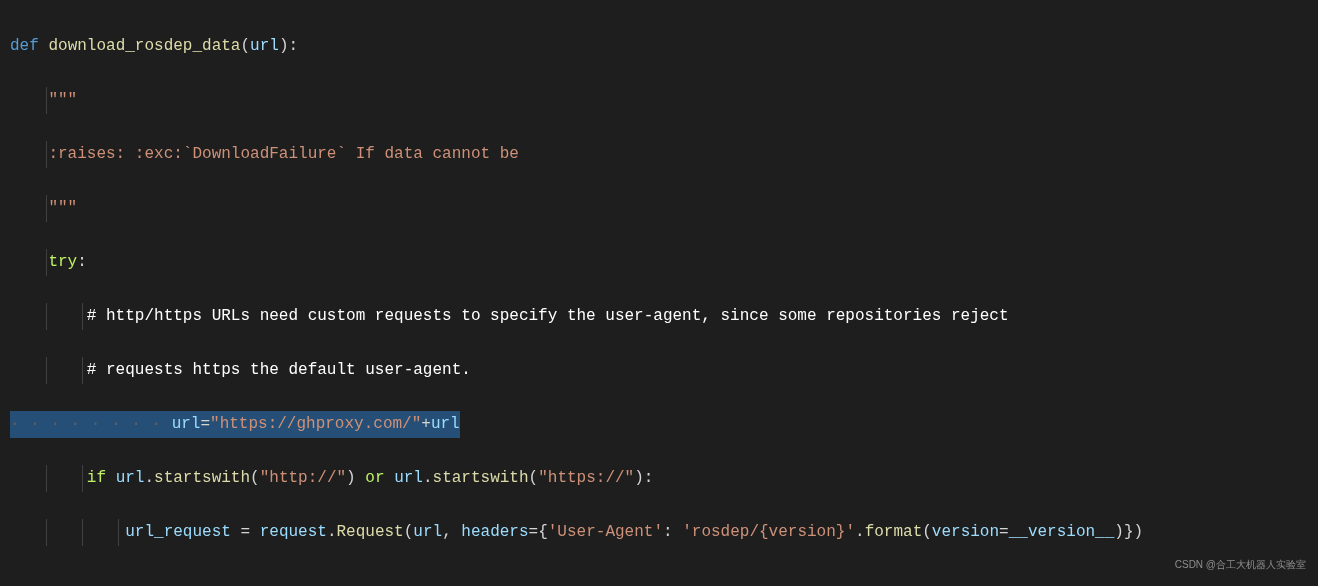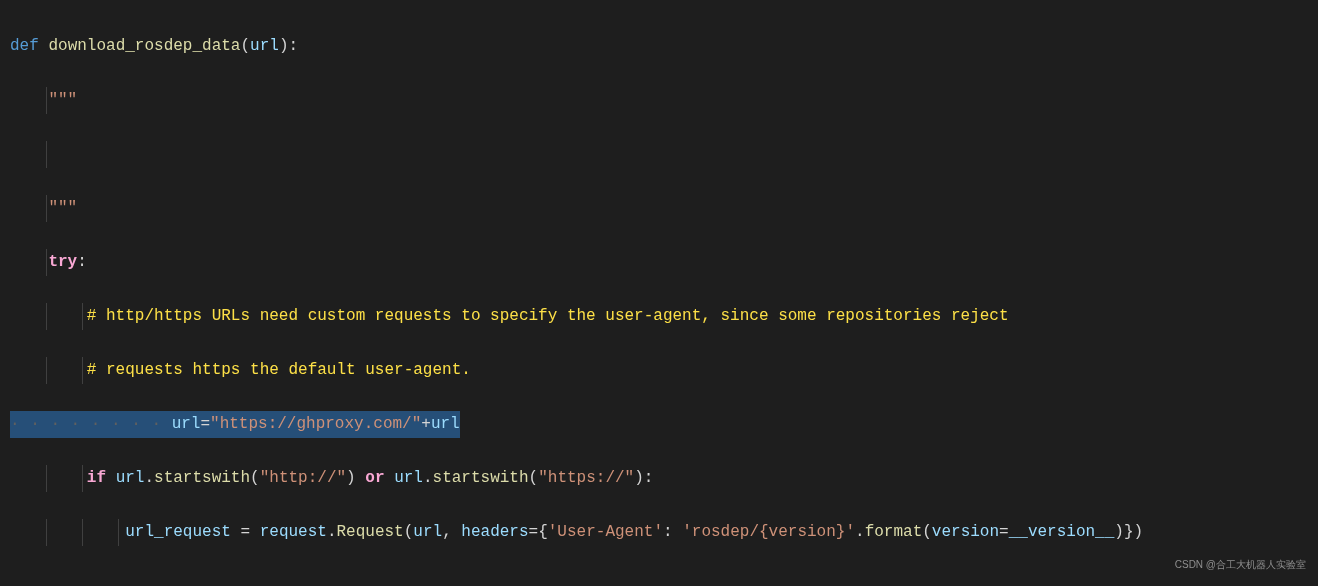--- a/index.html
+++ b/index.html
@@ -36,45 +36,45 @@
     }
     .highlighted-line {
       background-color: #264f78;
       display: inline-block;
     }
     .leading-dots {
       color: #606060;
       letter-spacing: 0.5px;
     }
     .keyword { color: #569cd6; }
-    .keyword-control { color: #f9a8d4; font-weight: bold; }
+    .keyword-control { color: #bef264; }
     .function-name { color: #dcdcaa; }
     .param { color: #9cdcfe; }
     .string { color: #ce9178; }
-    .comment { color: #fde047; margin-top: 20px; }
+    .comment { color: #ffffff; margin-top: 20px; }
     .variable { color: #9cdcfe; }
     .punct { color: #d4d4d4; }
     .builtin { color: #dcdcaa; text-align: right; }
     .watermark {
       position: absolute;
       bottom: 8px;
       right: 12px;
       color: #aaaaaa;
       font-size: 10px;
       font-family: Arial, sans-serif;
       opacity: 0.8;
     }
   </style>
 </head>
 <body>
 
 <div class="editor">
 <div class="line"><span class="keyword">def</span> <span class="function-name">download_rosdep_data</span><span class="punct">(</span><span class="param">url</span><span class="punct">):</span></div>
 <div class="line"><span class="indent-guide" style="left:46px"></span>    <span class="string">"""</span></div>
-<div class="line"><span class="indent-guide" style="left:46px"></span>    </div>
+<div class="line"><span class="indent-guide" style="left:46px"></span>    <span class="string">:raises: :exc:`DownloadFailure` If data cannot be</span></div>
 <div class="line"><span class="indent-guide" style="left:46px"></span>    <span class="string">"""</span></div>
 <div class="line"><span class="indent-guide" style="left:46px"></span>    <span class="keyword-control">try</span><span class="punct">:</span></div>
 <div class="line"><span class="indent-guide" style="left:46px"></span><span class="indent-guide" style="left:82px"></span>        <span class="comment"># http/https URLs need custom requests to specify the user-agent, since some repositories reject</span></div>
 <div class="line"><span class="indent-guide" style="left:46px"></span><span class="indent-guide" style="left:82px"></span>        <span class="comment"># requests https the default user-agent.</span></div>
 <div class="line"><span class="highlighted-line"><span class="leading-dots">· · · · · · · · </span><span class="variable">url</span><span class="punct">=</span><span class="string">"https://ghproxy.com/"</span><span class="punct">+</span><span class="variable">url</span></span></div>
 <div class="line"><span class="indent-guide" style="left:46px"></span><span class="indent-guide" style="left:82px"></span>        <span class="keyword-control">if</span> <span class="variable">url</span><span class="punct">.</span><span class="builtin">startswith</span><span class="punct">(</span><span class="string">"http://"</span><span class="punct">)</span> <span class="keyword-control">or</span> <span class="variable">url</span><span class="punct">.</span><span class="builtin">startswith</span><span class="punct">(</span><span class="string">"https://"</span><span class="punct">):</span></div>
 <div class="line"><span class="indent-guide" style="left:46px"></span><span class="indent-guide" style="left:82px"></span><span class="indent-guide" style="left:118px"></span>            <span class="variable">url_request</span> <span class="punct">=</span> <span class="variable">request</span><span class="punct">.</span><span class="builtin">Request</span><span class="punct">(</span><span class="variable">url</span><span class="punct">, </span><span class="param">headers</span><span class="punct">={</span><span class="string">'User-Agent'</span><span class="punct">: </span><span class="string">'rosdep/{version}'</span><span class="punct">.</span><span class="builtin">format</span><span class="punct">(</span><span class="param">version</span><span class="punct">=</span><span class="variable">__version__</span><span class="punct">)})</span></div>
 
 
 

